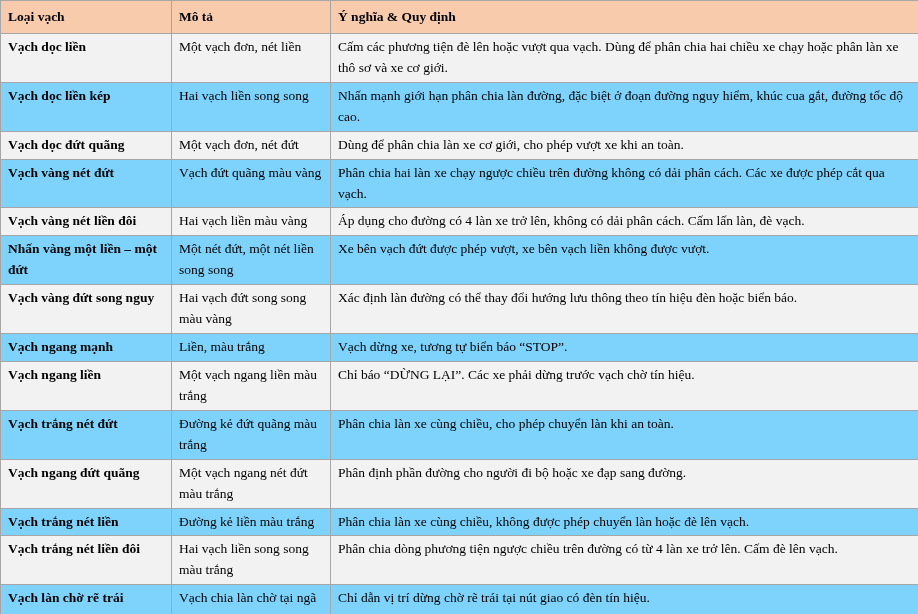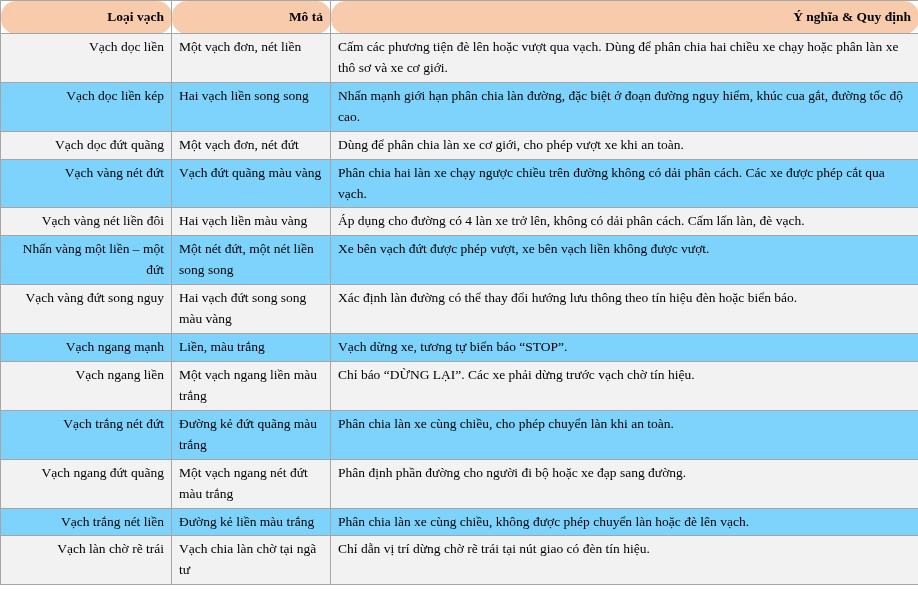--- a/index.html
+++ b/index.html
@@ -25,33 +25,32 @@
   col.c-meaning { width: 588px; }
   th, td {
     border: 1px solid var(--border-color);
     padding: 3px 7px;
     line-height: 1.55;
     overflow: hidden;
   }
   thead th {
     background: var(--header-bg);
     font-weight: bold;
-    text-align: right;
+    text-align: left;
     vertical-align: middle;
     height: 33px;
     font-size: 13.5px;
-    border-radius: 15px;
   }
   tbody td {
     vertical-align: top;
     text-align: left;
     background: #7dd3fc;
   }
   tbody tr:nth-child(odd) td { background: var(--row-alt-bg); }
-  td.cell-type { font-weight: normal; text-align: right; }
+  td.cell-type { font-weight: bold; }
   tr.h2 td { height: 44px; }
   tr.h1 td { height: 27px; }
 </style>
 </head>
 <body>
 
 <table class="road-markings">
   <colgroup>
     <col class="c-type">
       <col class="c-desc">
@@ -119,18 +118,23 @@
       <td class="cell-type">Vạch ngang đứt quãng</td>
       <td>Một vạch ngang nét đứt màu trắng</td>
       <td>Phân định phần đường cho người đi bộ hoặc xe đạp sang đường.</td>
     </tr>
     <tr class="h1">
       <td class="cell-type">Vạch trắng nét liền</td>
       <td>Đường kẻ liền màu trắng</td>
       <td>Phân chia làn xe cùng chiều, không được phép chuyển làn hoặc đè lên vạch.</td>
     </tr>
     <tr class="h2">
+      <td class="cell-type">Vạch trắng nét liền đôi</td>
+      <td>Hai vạch liền song song màu trắng</td>
+      <td>Phân chia dòng phương tiện ngược chiều trên đường có từ 4 làn xe trở lên. Cấm đè lên vạch.</td>
+    </tr>
+    <tr class="h2">
       <td class="cell-type">Vạch làn chờ rẽ trái</td>
       <td>Vạch chia làn chờ tại ngã tư</td>
       <td>Chỉ dẫn vị trí dừng chờ rẽ trái tại nút giao có đèn tín hiệu.</td>
     </tr>
   </tbody>
 </table>
 
 </body></html>

